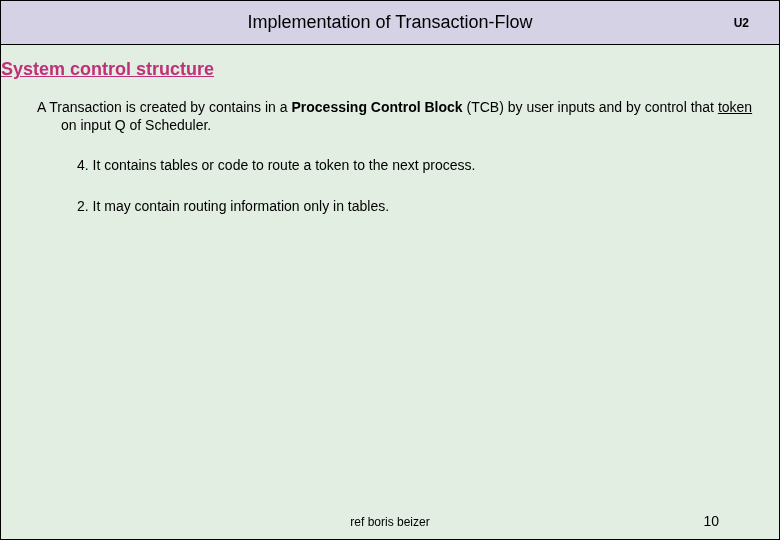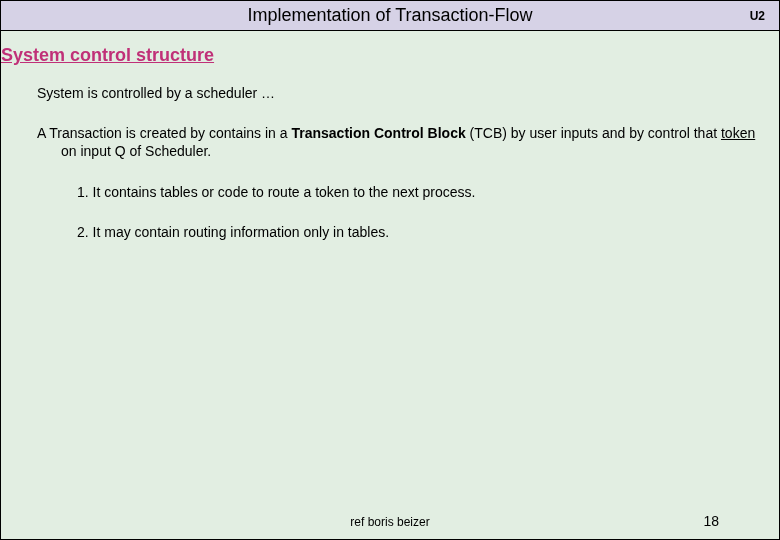--- a/index.html
+++ b/index.html
@@ -14,36 +14,36 @@
     box-sizing: border-box;
     width: 780px;
     height: 540px;
     border: 1px solid #000;
     position: relative;
     background: #e2eee2;
   }
   .title-bar {
     box-sizing: border-box;
     width: 100%;
-    height: 30px;
+    height: 44px;
     background: #d6d2e6;
     border-bottom: 1px solid #000;
     position: relative;
     display: flex;
     align-items: center;
     justify-content: center;
   }
   .title {
     color: #000;
     font-size: 18px;
     font-weight: normal;
   }
   .unit-label {
     position: absolute;
-    right: 14px;
+    right: 30px;
     top: 50%;
     transform: translateY(-50%);
     font-size: 12px;
     font-weight: bold;
     color: #000;
   }
   .body {
     box-sizing: border-box;
     padding: 10px 16px 4px 0;
   }
@@ -98,31 +98,30 @@
 
   <div class="title-bar">
     <span class="title">Implementation of Transaction-Flow</span>
     <span class="unit-label">U2</span>
   </div>
 
   <div class="body">
 
     <div class="section-heading">System control structure</div>
 
-    <p class="para">System is controlled by a scheduler …</p>
 
     <p class="para">
-      <span>A Transaction is created by contains in a </span><span class="bold">Transaction Control Block</span><span> (TCB) by user inputs and by control that </span><span class="token">token</span><span> on input Q of Scheduler.</span>
+      <span>A Transaction is created by contains in a </span><span class="bold">Processing Control Block</span><span> (TCB) by user inputs and by control that </span><span class="token">token</span><span> on input Q of Scheduler.</span>
     </p>
 
 
 
     <div class="list">
-      <div class="list-item">1.  It contains tables or code to route a token to the next process.</div>
+      <div class="list-item">4.  It contains tables or code to route a token to the next process.</div>
       <div class="list-item">2.  It may contain routing information only in tables.</div>
     </div>
 
   </div>
 
   <div class="footer-ref">ref boris beizer</div>
-  <div class="footer-num">18</div>
+  <div class="footer-num">10</div>
 
 </div>
 
 </body></html>

